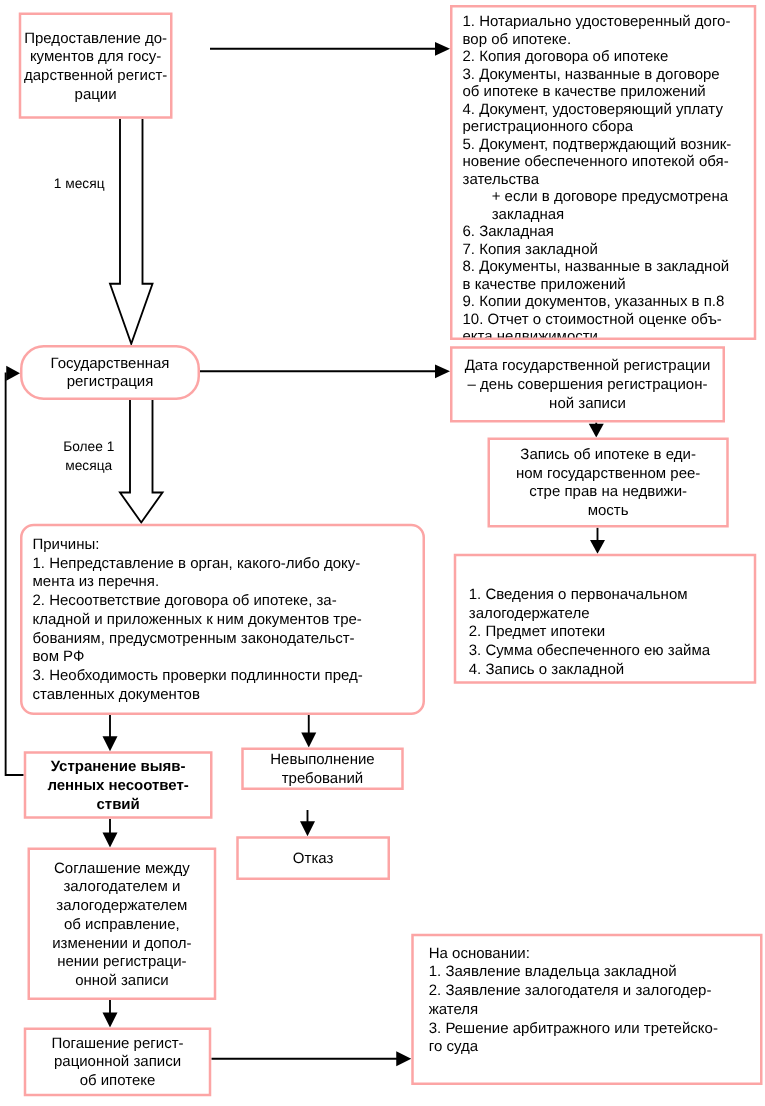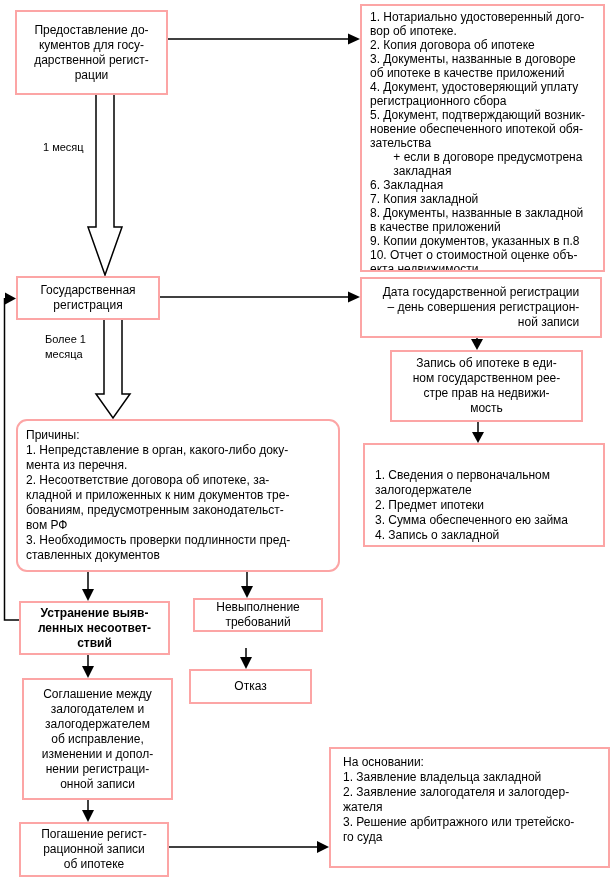--- a/index.html
+++ b/index.html
@@ -46,36 +46,36 @@
   }
   .flow-label {
     position: absolute;
     font-size: 11px;
     line-height: 15px;
     white-space: pre;
     color: #000000;
   }
 
   
-  .b-docs          { left:15px;  top:10px;  width:153px; height:85px;  }
+  .b-docs          { left:15px;  top:10px;  width:123px; height:85px;  }
   .b-doclist       { left:360px; top:4px;   width:245px; height:268px; line-height:14px; padding-top:4px; }
-  .b-registration  { left:16px;  top:276px; width:144px; height:44px;  }
-  .b-date          { left:360px; top:277px; width:242px; height:61px;text-align:right;  }
+  .b-registration  { left:16px;  top:276px; width:144px; height:44px;border-radius:19px;  }
+  .b-date          { left:360px; top:277px; width:220px; height:61px;  }
   .b-record        { left:390px; top:350px; width:193px; height:72px;  }
   .b-contents      { left:363px; top:443px; width:242px; height:104px; padding-left:10px; padding-top:23px; }
   .b-reasons       { left:16px;  top:419px; width:324px; height:153px; padding-top:7px;border-radius:11px; }
   .b-fix           { left:19px;  top:601px; width:151px; height:54px;font-weight:bold;  }
   .b-noncompl      { left:193px; top:598px; width:130px; height:34px;  }
   .b-refusal       { left:189px; top:669px; width:123px; height:35px;  }
   .b-agreement     { left:22px;  top:678px; width:151px; height:122px; }
   .b-cancellation  { left:19px;  top:822px; width:150px; height:55px;  }
   .b-basis         { left:329px; top:747px; width:281px; height:121px; padding-left:12px; padding-top:6px; }
 
   .l-one-month       { left:43px; top:140px; }
-  .l-more-than-month { left:45px; top:332px; width:52px; }
+  .l-more-than-month { left:45px; top:351px; width:52px; text-align:center; }
 
   svg .ln   { stroke:#000000; stroke-width:1.5; fill:none; }
   svg .hd   { fill:#000000; stroke:none; }
   svg .open { fill:#ffffff; stroke:#000000; stroke-width:1.5; }
 </style>
 </head>
 <body>
 
 <div class="canvas">
 

